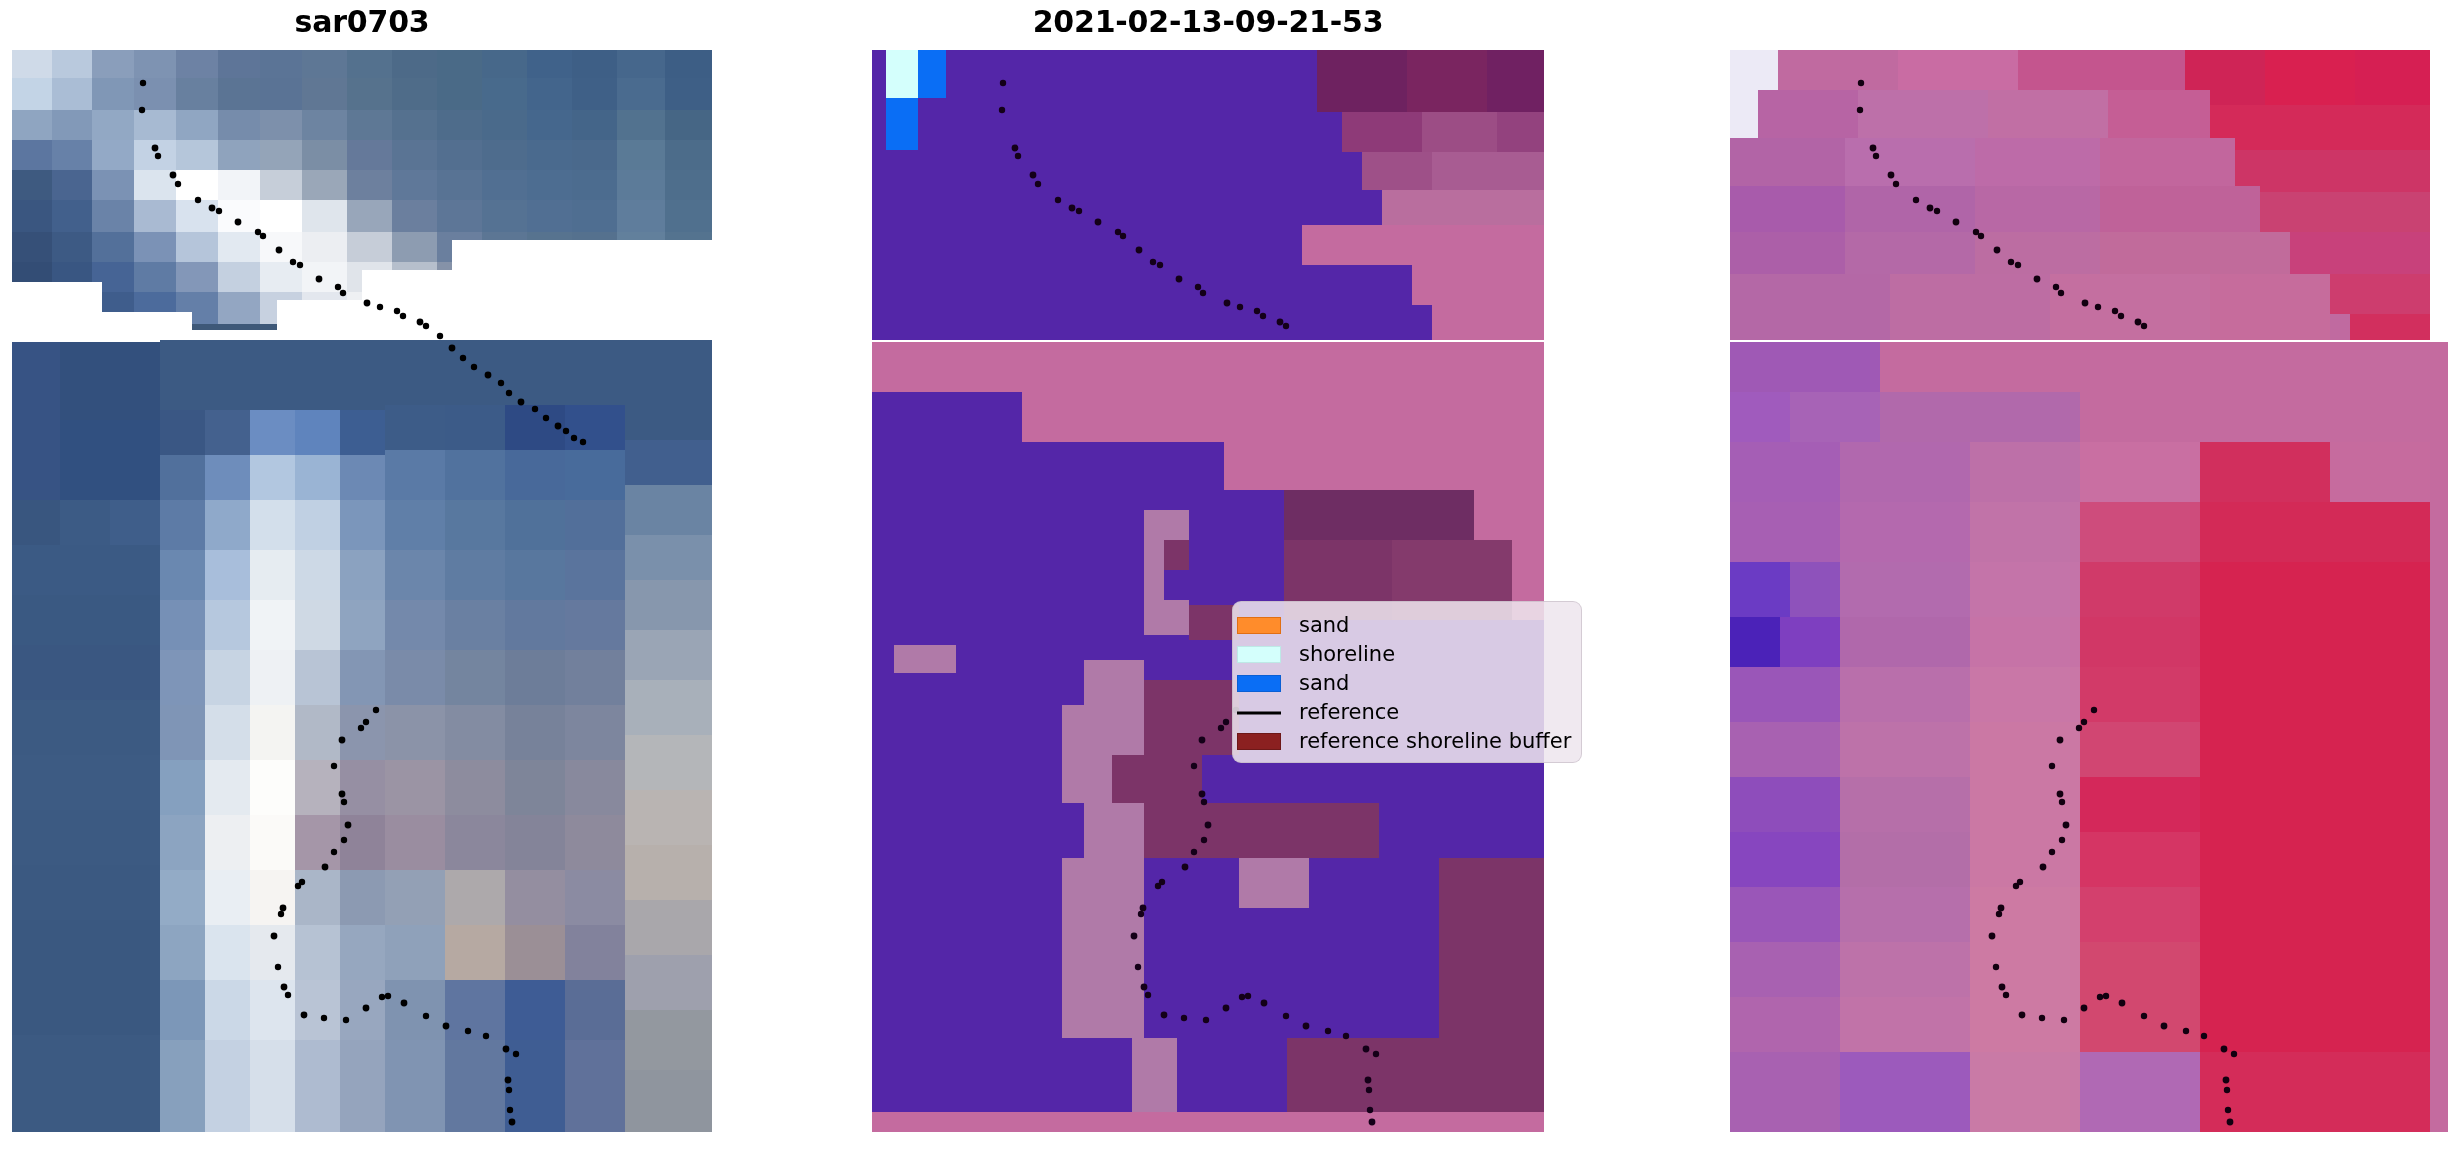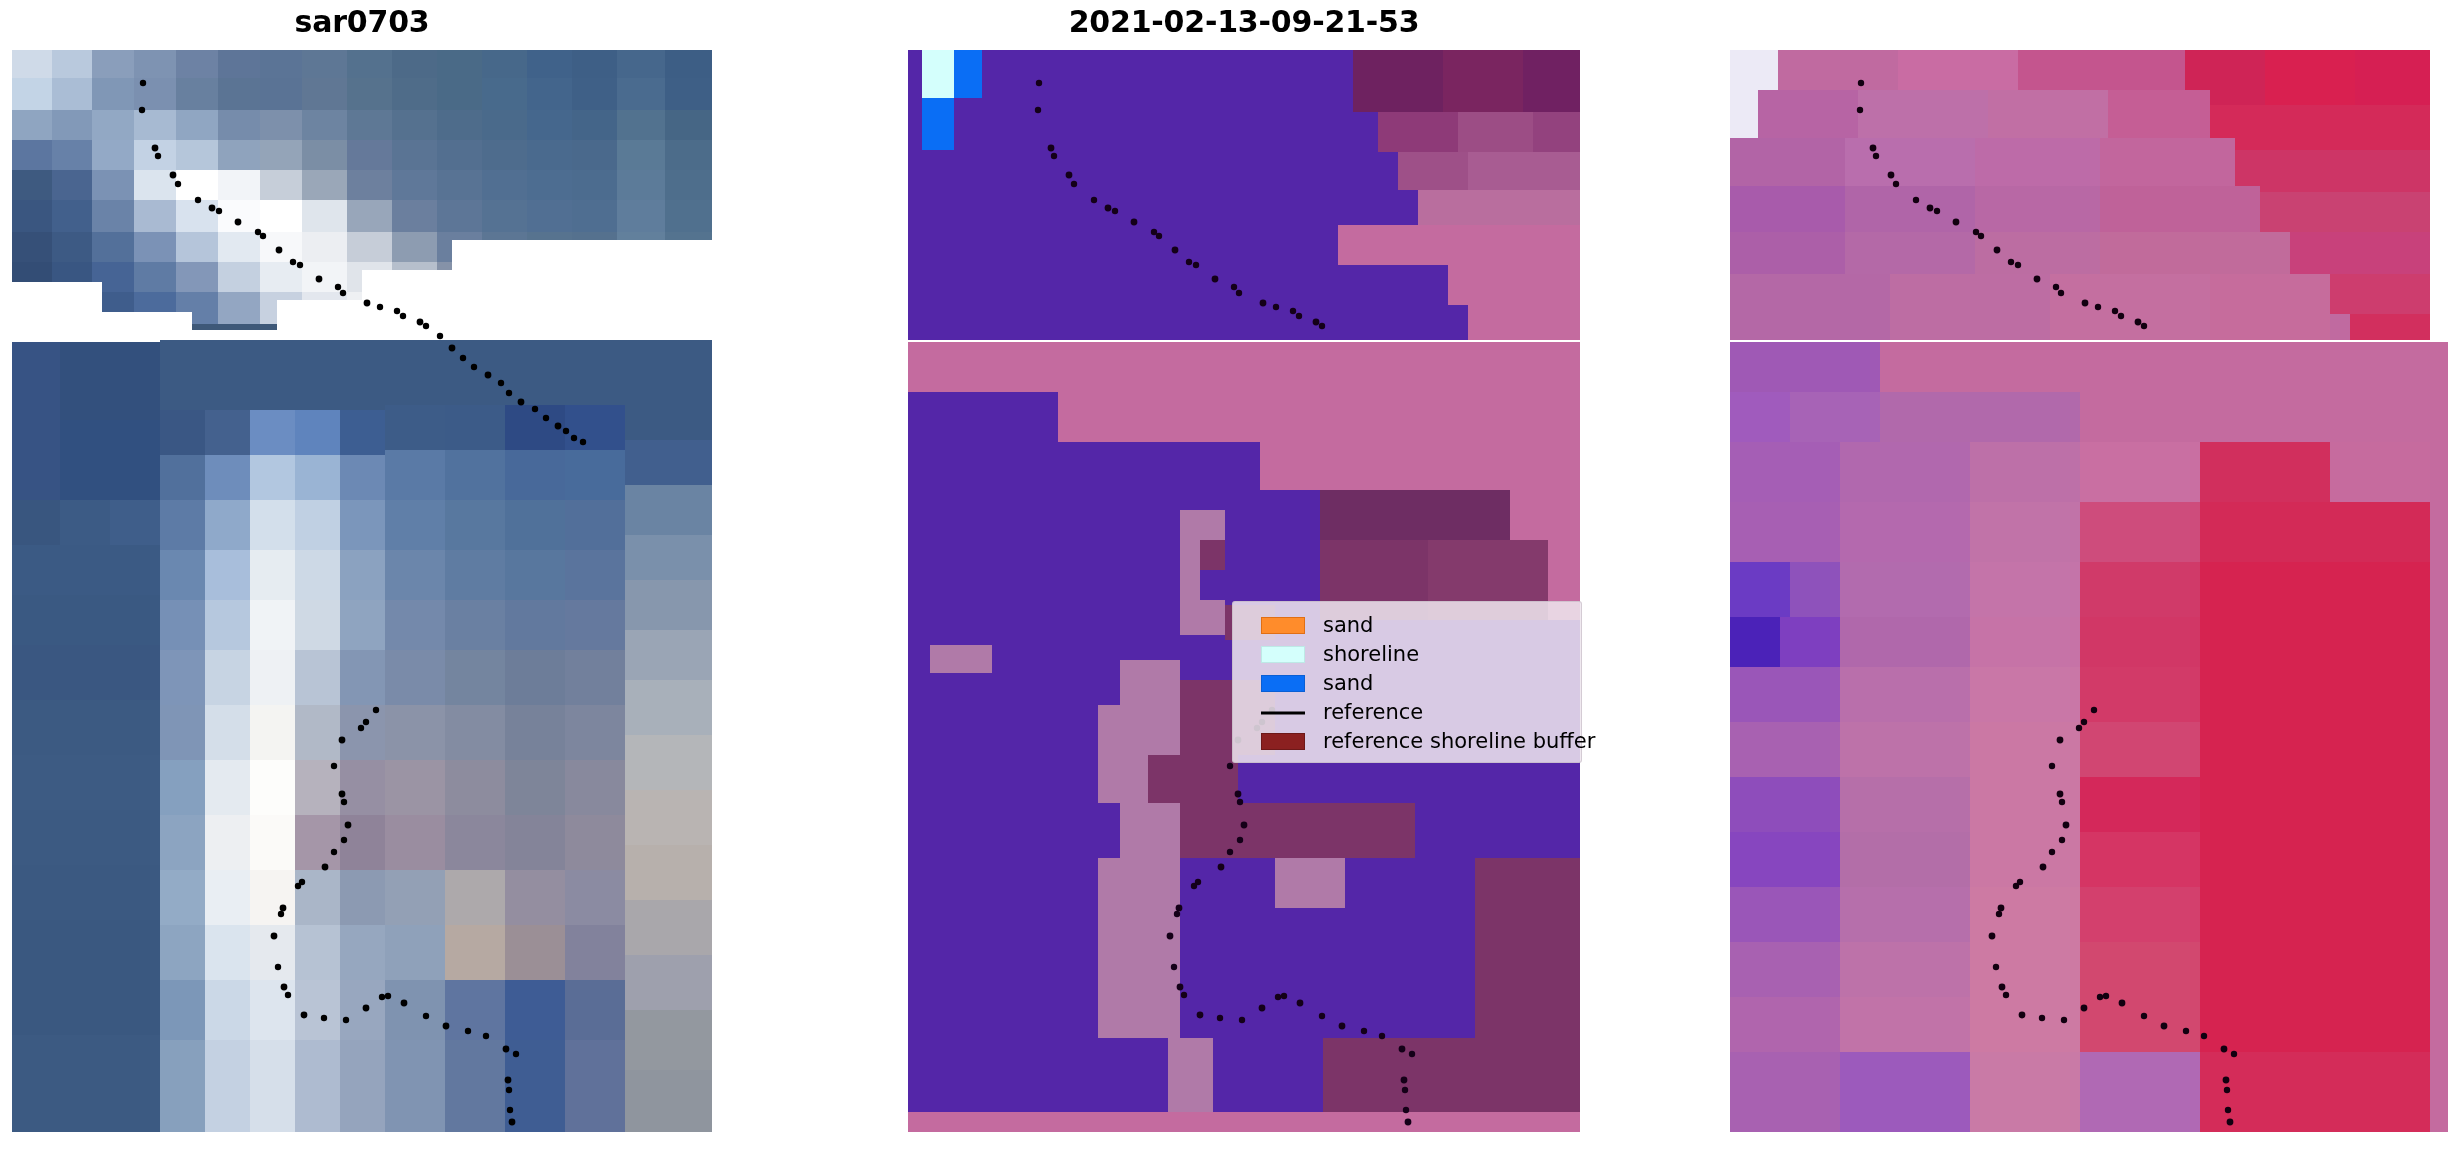--- a/index.html
+++ b/index.html
@@ -45,22 +45,22 @@
   }
   .imgsvg { display: block; }
   .legend {
     position: absolute;
     left: 1232px;
     top: 601px;
     width: 350px;
     height: 162px;
     background: rgba(238, 229, 237, 0.86);
     border: 1px solid rgba(190,178,190,0.55);
-    border-radius: 3px;
-    padding: 9px 10px 8px 28px;
+    border-radius: 9px;
+    padding: 9px 10px 8px 4px;
     z-index: 40;
   }
   .legend-row {
     display: flex;
     align-items: center;
     height: 29px;
   }
   .swatch {
     width: 44px;
     height: 17px;
@@ -508,21 +508,21 @@
             <circle cx="504" cy="1004" r="3.2"></circle>
           <circle cx="496" cy="1030" r="3.4"></circle>
             <circle cx="497" cy="1040" r="3.2"></circle>
           <circle cx="498" cy="1060" r="3.2"></circle>
             <circle cx="500" cy="1072" r="3.4"></circle>
         </g>
       </svg>
     </div>
   </div>
 
-  <div class="panel" style="left:908px; width:672px;">
+  <div class="panel" style="left:872px; width:672px;">
     <div class="panel-title">2021-02-13-09-21-53</div>
     <div class="axes">
       <svg class="imgsvg" width="716" height="1082" viewBox="0 0 716 1082">
         <defs>
           <clipPath id="clipTop2">
             <path d="M0,0 H700 V290 H0 Z"></path>
           </clipPath>
           <clipPath id="clipBot2">
             <path d="M0,292 H716 V1082 H0 Z"></path>
           </clipPath>

